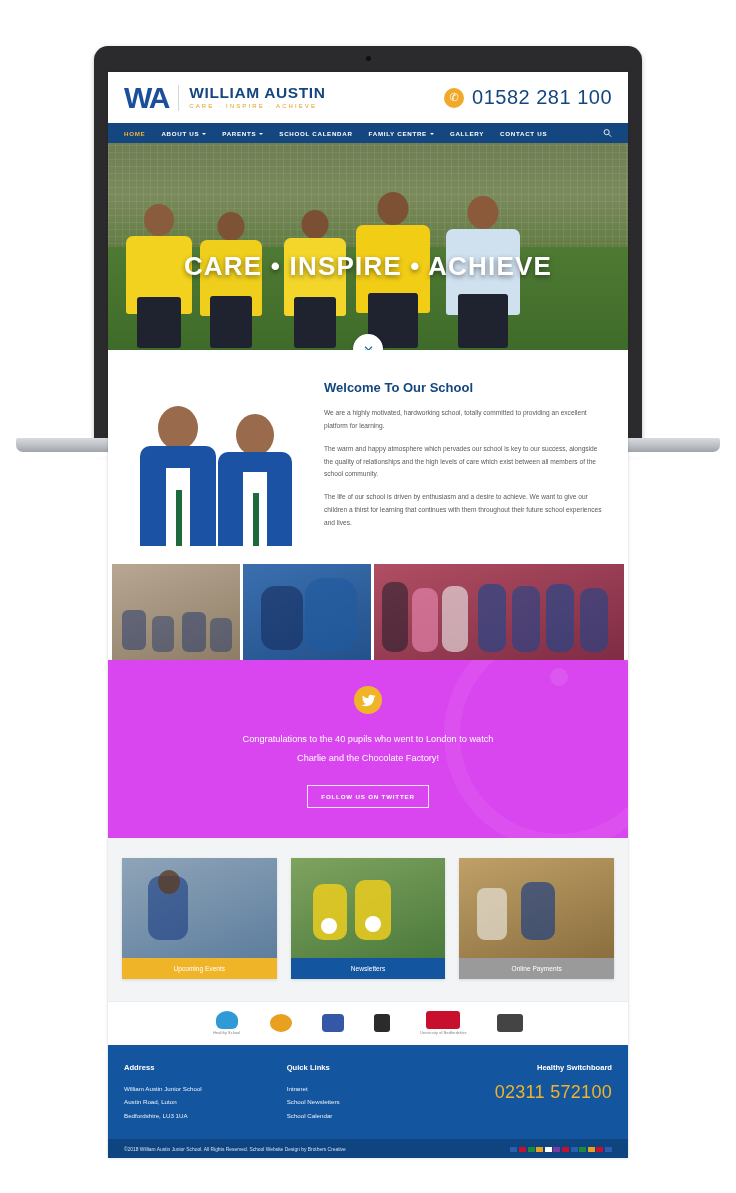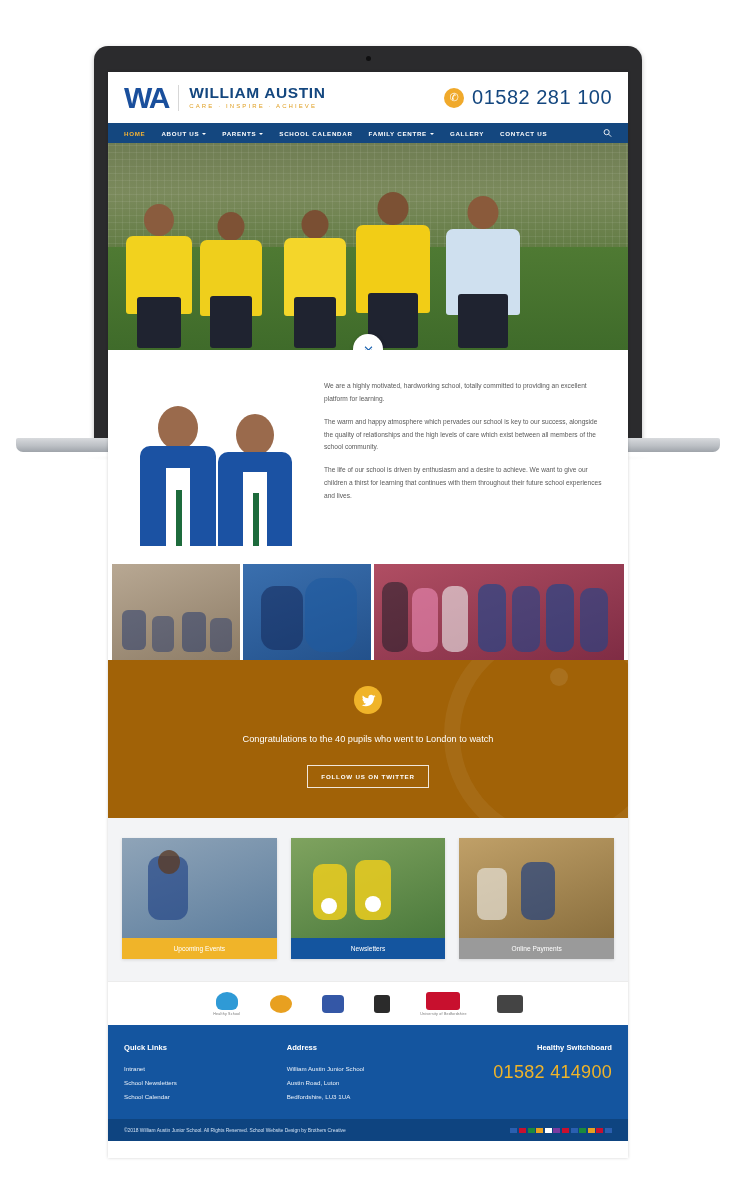--- a/index.html
+++ b/index.html
@@ -213,21 +213,21 @@
   }
   .strip-cell { position: relative; overflow: hidden; }
   .strip-1 { width: 128px; background: linear-gradient(160deg,#b8a893,#8d7c66); }
   .strip-2 { width: 128px; background: linear-gradient(160deg,#3a6fae,#23518b); }
   .strip-3 { flex: 1; background: linear-gradient(160deg,#b04e63,#7f2c44); }
   .blob { position: absolute; border-radius: 50%; }
 
   
   .tw-band {
     position: relative;
-    background: #a16207;
+    background: #d946ef;
     padding: 26px 40px 30px;
     text-align: center;
     overflow: hidden;
   }
   .tw-swoosh {
     position: absolute; right: -46px; top: -40px;
     width: 230px; height: 230px;
     border: 16px solid rgba(255,255,255,.06);
     border-radius: 50%;
   }
@@ -395,20 +395,21 @@
           <div class="head" style="top:8px; width:31px; height:33px; background:#7c5134;"></div>
           <div class="body" style="top:41px; height:88px; background:#f2cd16;"></div>
           <div class="legs"></div>
         </div>
         <div class="kid" style="left:338px; width:74px; height:158px;">
           <div class="head" style="top:8px; width:31px; height:33px; background:#8a5a3b;"></div>
           <div class="body" style="top:41px; height:86px; background:#cfe0ef;"></div>
           <div class="legs"></div>
         </div>
       </div>
+      <div class="hero-title">CARE • INSPIRE • ACHIEVE</div>
       <div class="hero-scroll">
         <svg class="chev" viewBox="0 0 16 16">
           <polyline points="3,4 8,9 13,4" fill="none" stroke="#1a62b0" stroke-width="1.6"></polyline>
           <polyline points="3,8.5 8,13.5 13,8.5" fill="none" stroke="#1a62b0" stroke-width="1.6"></polyline>
         </svg>
       </div>
     </div>
 
     <div class="welcome">
       <div class="welcome-photo">
@@ -419,20 +420,21 @@
           <div class="p-tie"></div>
         </div>
         <div class="pupil" style="left:94px; width:74px; height:132px;">
           <div class="p-head" style="top:0; width:38px; height:42px;"></div>
           <div class="p-body" style="height:94px;"></div>
           <div class="p-shirt"></div>
           <div class="p-tie"></div>
         </div>
       </div>
       <div class="welcome-body">
+        <div class="welcome-title">Welcome To Our School</div>
         <p class="welcome-p">We are a highly motivated, hardworking school, totally committed to providing an excellent platform for learning.</p>
         <p class="welcome-p">The warm and happy atmosphere which pervades our school is key to our success, alongside the quality of relationships and the high levels of care which exist between all members of the school community.</p>
         <p class="welcome-p">The life of our school is driven by enthusiasm and a desire to achieve. We want to give our children a thirst for learning that continues with them throughout their future school experiences and lives.</p>
       </div>
     </div>
 
     <div class="photo-strip">
       <div class="strip-cell strip-1">
         <div class="blob" style="left:10px; top:46px; width:24px; height:40px; background:rgba(40,60,110,.55); border-radius:6px;"></div>
         <div class="blob" style="left:40px; top:52px; width:22px; height:36px; background:rgba(40,60,110,.5); border-radius:6px;"></div>
@@ -456,20 +458,21 @@
 
     <div class="tw-band">
       <div class="tw-swoosh"></div>
       <div class="tw-swoosh2"></div>
       <div class="tw-icon">
         <svg viewBox="0 0 24 24" width="15" height="15">
           <path d="M23 4.9c-.8.4-1.7.6-2.6.8.9-.6 1.6-1.4 1.9-2.5-.9.5-1.8.9-2.8 1.1-.8-.9-2-1.4-3.3-1.4-2.5 0-4.5 2-4.5 4.5 0 .4 0 .7.1 1C8 8.2 4.9 6.5 2.9 3.9c-.4.7-.6 1.4-.6 2.3 0 1.6.8 3 2 3.8-.7 0-1.4-.2-2-.6v.1c0 2.2 1.5 4 3.6 4.4-.4.1-.8.2-1.2.2-.3 0-.6 0-.8-.1.6 1.8 2.2 3.1 4.2 3.1-1.5 1.2-3.5 1.9-5.6 1.9H1c2 1.3 4.4 2 6.9 2 8.3 0 12.8-6.9 12.8-12.8v-.6c.9-.6 1.7-1.4 2.3-2.3z" fill="#ffffff"></path>
         </svg>
       </div>
       <div class="tw-text">Congratulations to the 40 pupils who went to London to watch</div>
+      <div class="tw-text">Charlie and the Chocolate Factory!</div>
       <div class="tw-btn">FOLLOW US ON TWITTER</div>
     </div>
 
     <div class="cards-section">
       <div class="card">
         <div class="card-img c1">
           <div class="blob" style="left:26px; top:18px; width:40px; height:64px; background:rgba(25,60,130,.6); border-radius:12px;"></div>
           <div class="blob" style="left:36px; top:12px; width:22px; height:24px; background:rgba(90,60,40,.8); border-radius:50%;"></div>
         </div>
         <div class="card-label lbl-yellow">Upcoming Events</div>
@@ -510,34 +513,34 @@
         <div class="logo-shape" style="background:#c8102e; width:34px; border-radius:3px;"></div>
         <div class="logo-cap">University of Bedfordshire</div>
       </div>
       <div class="logo-item">
         <div class="logo-shape" style="background:#444444; width:26px; border-radius:3px;"></div>
       </div>
     </div>
 
     <div class="footer">
       <div class="f-col">
+        <div class="f-title">Address</div>
+        <div class="f-line">William Austin Junior School</div>
+        <div class="f-line">Austin Road, Luton</div>
+        <div class="f-line">Bedfordshire, LU3 1UA</div>
+      </div>
+      <div class="f-col">
         <div class="f-title">Quick Links</div>
         <div class="f-line">Intranet</div>
         <div class="f-line">School Newsletters</div>
         <div class="f-line">School Calendar</div>
       </div>
-      <div class="f-col">
-        <div class="f-title">Address</div>
-        <div class="f-line">William Austin Junior School</div>
-        <div class="f-line">Austin Road, Luton</div>
-        <div class="f-line">Bedfordshire, LU3 1UA</div>
-      </div>
       <div class="f-col f-right">
         <div class="f-title">Healthy Switchboard</div>
-        <div class="f-phone">01582 414900</div>
+        <div class="f-phone">02311 572100</div>
       </div>
     </div>
 
     <div class="subfooter">
       <div class="sub-text">©2018 William Austin Junior School. All Rights Reserved. School Website Design by Brothers Creative</div>
       <div class="flags">
         <div class="flag" style="background:#2a5fb0;"></div>
         <div class="flag" style="background:#c8102e;"></div>
         <div class="flag" style="background:#1b8a3c;"></div>
         <div class="flag" style="background:#e8a020;"></div>

